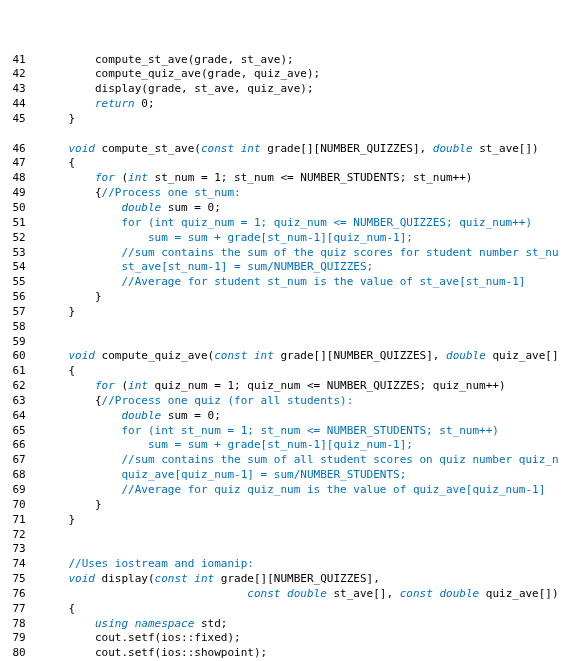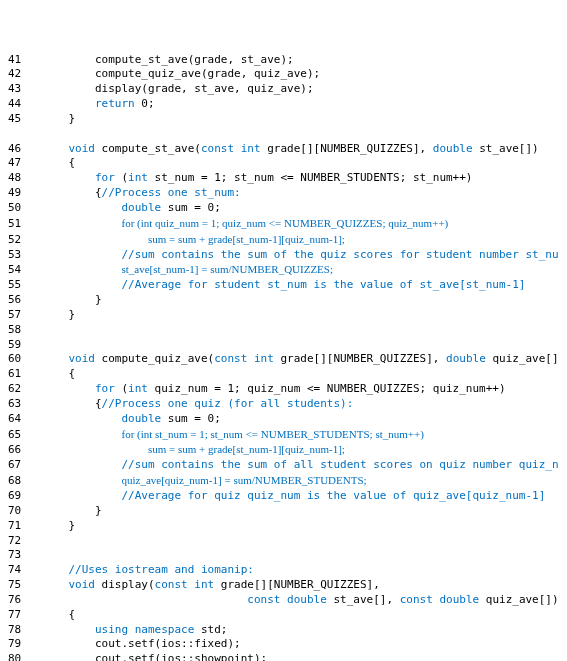--- a/index.html
+++ b/index.html
@@ -8,29 +8,29 @@
   background: #fff;
   color: #000;
   margin: 8px;
   padding: 0;
   white-space: pre;
   line-height: 1.35;
 }
 .ln-col {
   display: inline-block;
   width: 22px;
-  text-align: left;
+  text-align: center;
   color: #000;
   margin-right: 12px;
 }
 .code-line {
   display: block;
 }
-.kw { color: #0070c0; }
-.hl { color: #0070c0; font-family: Liberation Serif, serif; }
+.kw { color: #0070c0; font-style: italic; }
+.hl { color: #0070c0; }
 .cm { color: #0070c0; }
 </style>
 </head>
 <body>
 
 
 <div id="code-block"><span class="code-line"><span class="ln-col">41</span>        <span>compute_st_ave(grade, st_ave);</span></span><span class="code-line"><span class="ln-col">42</span>        <span>compute_quiz_ave(grade, quiz_ave);</span></span><span class="code-line"><span class="ln-col">43</span>        <span>display(grade, st_ave, quiz_ave);</span></span><span class="code-line"><span class="ln-col">44</span>        <span class="kw">return</span><span> 0;</span></span><span class="code-line"><span class="ln-col">45</span>    <span>}</span></span><span class="code-line"> </span><span class="code-line"><span class="ln-col">46</span>    <span class="kw">void</span><span> compute_st_ave(</span><span class="kw">const int</span><span> grade[][NUMBER_QUIZZES], </span><span class="kw">double</span><span> st_ave[])</span></span><span class="code-line"><span class="ln-col">47</span>    <span>{</span></span><span class="code-line"><span class="ln-col">48</span>        <span class="kw">for</span><span> (</span><span class="kw">int</span><span> st_num = 1; st_num &lt;= NUMBER_STUDENTS; st_num++)</span></span><span class="code-line"><span class="ln-col">49</span>        <span>{</span><span class="cm">//Process one st_num:</span></span><span class="code-line"><span class="ln-col">50</span>            <span class="kw">double</span><span> sum = 0;</span></span><span class="code-line"><span class="ln-col">51</span>            <span class="hl">for (int quiz_num = 1; quiz_num &lt;= NUMBER_QUIZZES; quiz_num++)</span></span><span class="code-line"><span class="ln-col">52</span>                <span class="hl">sum = sum + grade[st_num-1][quiz_num-1];</span></span><span class="code-line"><span class="ln-col">53</span>            <span class="cm">//sum contains the sum of the quiz scores for student number st_num.</span></span><span class="code-line"><span class="ln-col">54</span>            <span class="hl">st_ave[st_num-1] = sum/NUMBER_QUIZZES;</span></span><span class="code-line"><span class="ln-col">55</span>            <span class="cm">//Average for student st_num is the value of st_ave[st_num-1]</span></span><span class="code-line"><span class="ln-col">56</span>        <span>}</span></span><span class="code-line"><span class="ln-col">57</span>    <span>}</span></span><span class="code-line"><span class="ln-col">58</span><span></span></span><span class="code-line"><span class="ln-col">59</span><span></span></span><span class="code-line"><span class="ln-col">60</span>    <span class="kw">void</span><span> compute_quiz_ave(</span><span class="kw">const int</span><span> grade[][NUMBER_QUIZZES], </span><span class="kw">double</span><span> quiz_ave[])</span></span><span class="code-line"><span class="ln-col">61</span>    <span>{</span></span><span class="code-line"><span class="ln-col">62</span>        <span class="kw">for</span><span> (</span><span class="kw">int</span><span> quiz_num = 1; quiz_num &lt;= NUMBER_QUIZZES; quiz_num++)</span></span><span class="code-line"><span class="ln-col">63</span>        <span>{</span><span class="cm">//Process one quiz (for all students):</span></span><span class="code-line"><span class="ln-col">64</span>            <span class="kw">double</span><span> sum = 0;</span></span><span class="code-line"><span class="ln-col">65</span>            <span class="hl">for (int st_num = 1; st_num &lt;= NUMBER_STUDENTS; st_num++)</span></span><span class="code-line"><span class="ln-col">66</span>                <span class="hl">sum = sum + grade[st_num-1][quiz_num-1];</span></span><span class="code-line"><span class="ln-col">67</span>            <span class="cm">//sum contains the sum of all student scores on quiz number quiz_num.</span></span><span class="code-line"><span class="ln-col">68</span>            <span class="hl">quiz_ave[quiz_num-1] = sum/NUMBER_STUDENTS;</span></span><span class="code-line"><span class="ln-col">69</span>            <span class="cm">//Average for quiz quiz_num is the value of quiz_ave[quiz_num-1]</span></span><span class="code-line"><span class="ln-col">70</span>        <span>}</span></span><span class="code-line"><span class="ln-col">71</span>    <span>}</span></span><span class="code-line"><span class="ln-col">72</span><span></span></span><span class="code-line"><span class="ln-col">73</span><span></span></span><span class="code-line"><span class="ln-col">74</span>    <span class="cm">//Uses iostream and iomanip:</span></span><span class="code-line"><span class="ln-col">75</span>    <span class="kw">void</span><span> display(</span><span class="kw">const int</span><span> grade[][NUMBER_QUIZZES],</span></span><span class="code-line"><span class="ln-col">76</span>                               <span class="kw">const double</span><span> st_ave[], </span><span class="kw">const double</span><span> quiz_ave[])</span></span><span class="code-line"><span class="ln-col">77</span>    <span>{</span></span><span class="code-line"><span class="ln-col">78</span>        <span class="kw">using namespace</span><span> std;</span></span><span class="code-line"><span class="ln-col">79</span>        <span>cout.setf(ios::fixed);</span></span><span class="code-line"><span class="ln-col">80</span>        <span>cout.setf(ios::showpoint);</span></span></div>
 
 
 

